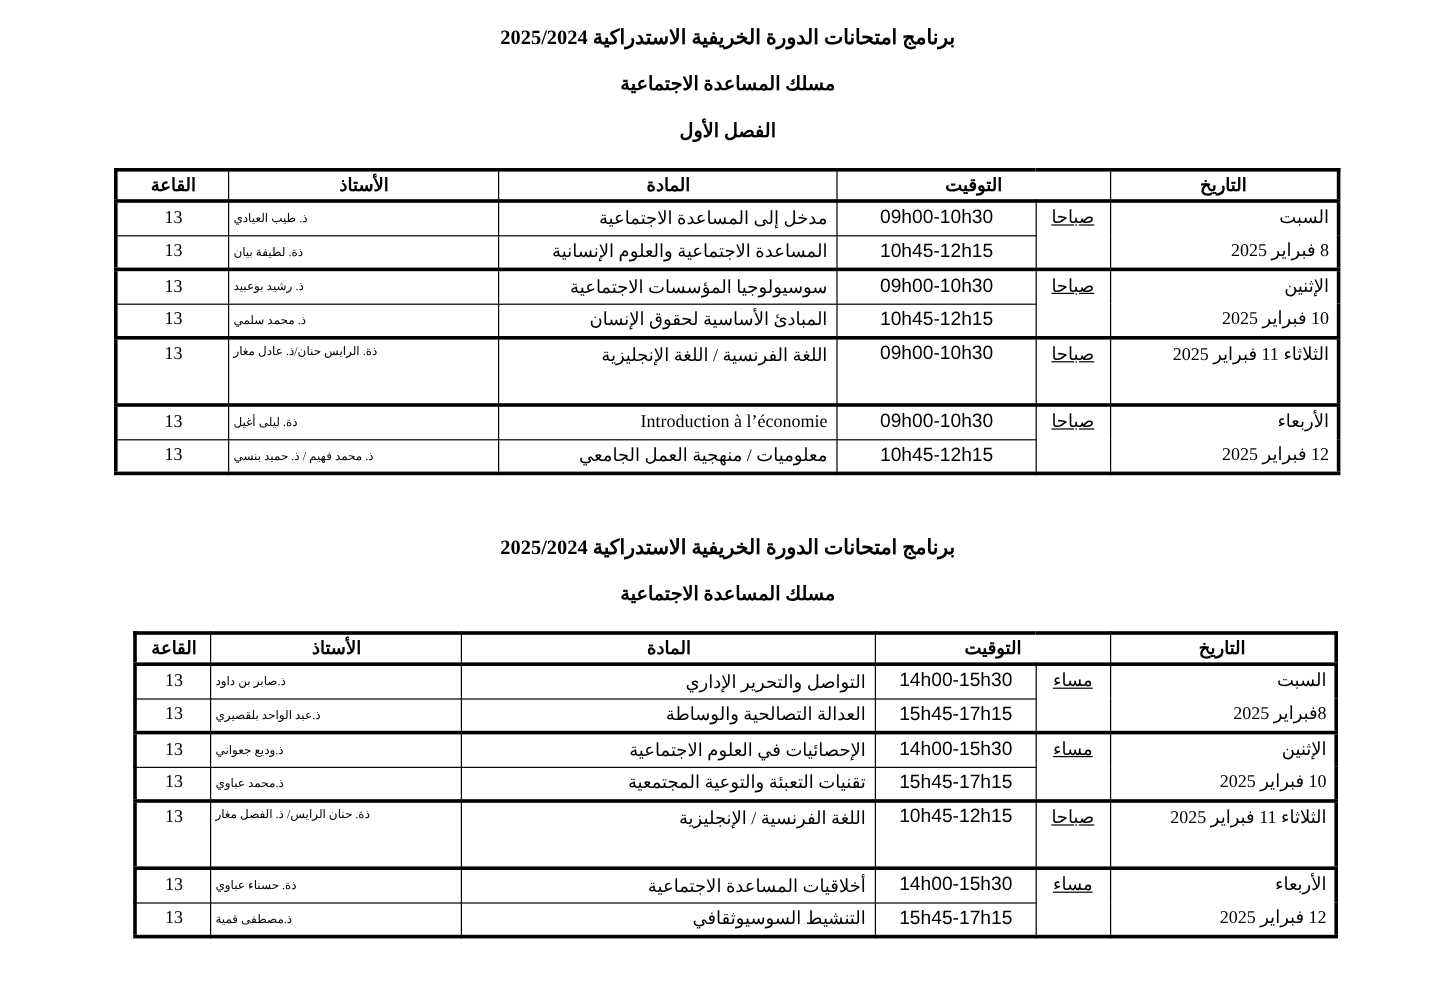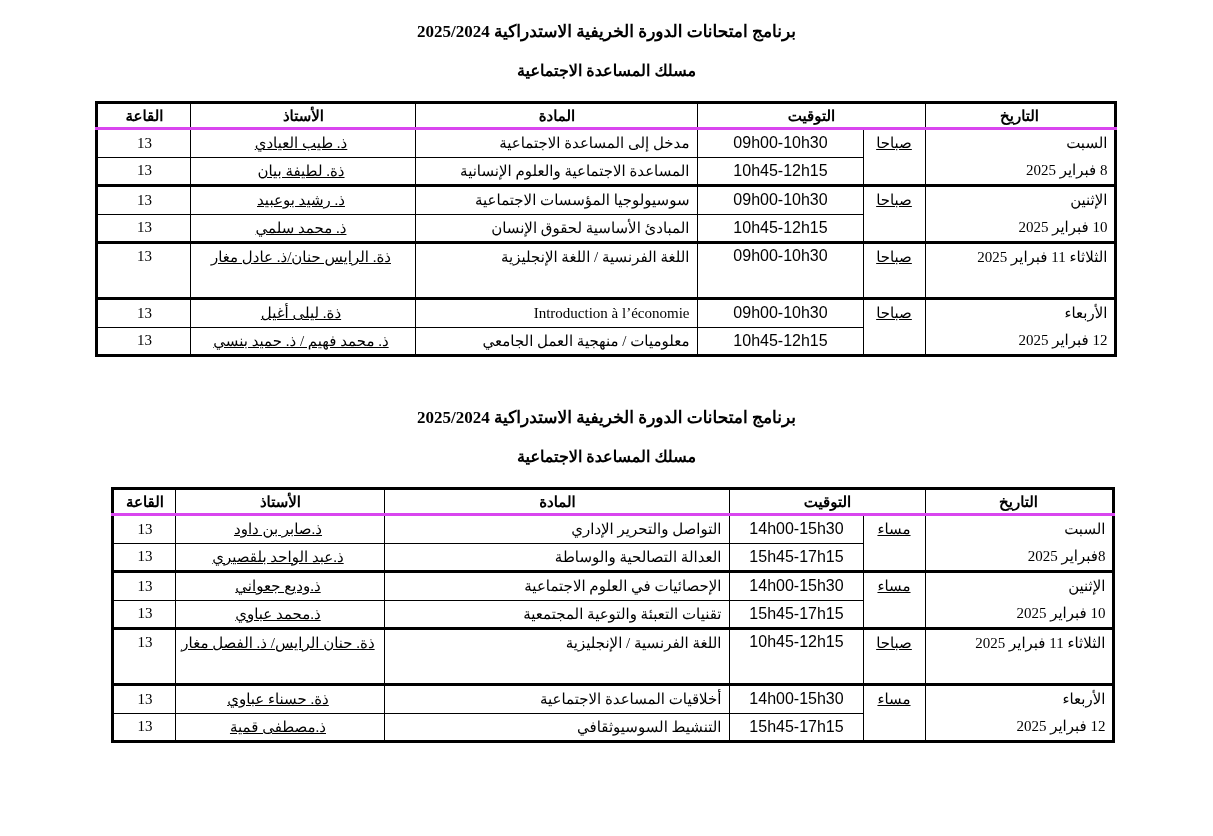--- a/index.html
+++ b/index.html
@@ -38,21 +38,21 @@
   table.sched th, table.sched td {
     border: 1px solid #000;
     overflow: hidden;
     white-space: nowrap;
   }
   table.sched thead tr { height: 26px; }
   table.sched thead th {
     font-size: 15px;
     font-weight: bold;
     text-align: center;
-    border-bottom: 3px solid #d946ef;
+    border-bottom: 1px solid #d946ef;
   }
   table.sched tbody { border-top: 3px solid #000; border-bottom: 3px solid #000; }
   table.sched tbody tr { height: 28px; }
   table.sched tbody.tall tr { height: 56px; }
   table.sched tbody.tall td { vertical-align: top; }
 
   td.date-cell {
     vertical-align: top;
     padding: 0 6px 0 2px;
     font-size: 15px;
@@ -75,42 +75,42 @@
   }
   tbody.tall td.time-cell { padding-top: 3px; }
   td.subject-cell {
     text-align: right;
     padding: 0 8px 0 3px;
     font-size: 15px;
     vertical-align: middle;
   }
   tbody.tall td.subject-cell { padding-top: 4px; }
   td.professor-cell {
-    text-align: center;
+    text-align: left;
     padding: 0 8px 0 3px;
-    font-size: 15px;
-    vertical-align: middle;
-    text-decoration: underline;
+    font-size: 10px;
+    vertical-align: middle;
   }
   tbody.tall td.professor-cell { padding-top: 4px; margin-left: 14px; }
   td.room-cell {
     text-align: center;
     font-size: 15px;
     vertical-align: middle;
   }
   tbody.tall td.room-cell { padding-top: 4px; }
 </style>
 </head>
 <body>
 
 <div class="doc">
 
   <section>
     <div class="title">برنامج امتحانات الدورة الخريفية الاستدراكية 2025/2024</div>
     <div class="subtitle">مسلك المساعدة الاجتماعية</div>
+    <div class="semester">الفصل الأول</div>
     <table class="sched t1">
       <colgroup>
         <col style="width:190px">
         <col style="width:62px">
         <col style="width:165px">
         <col style="width:282px">
         <col style="width:225px">
         <col style="width:94px">
       </colgroup>
     <thead>

